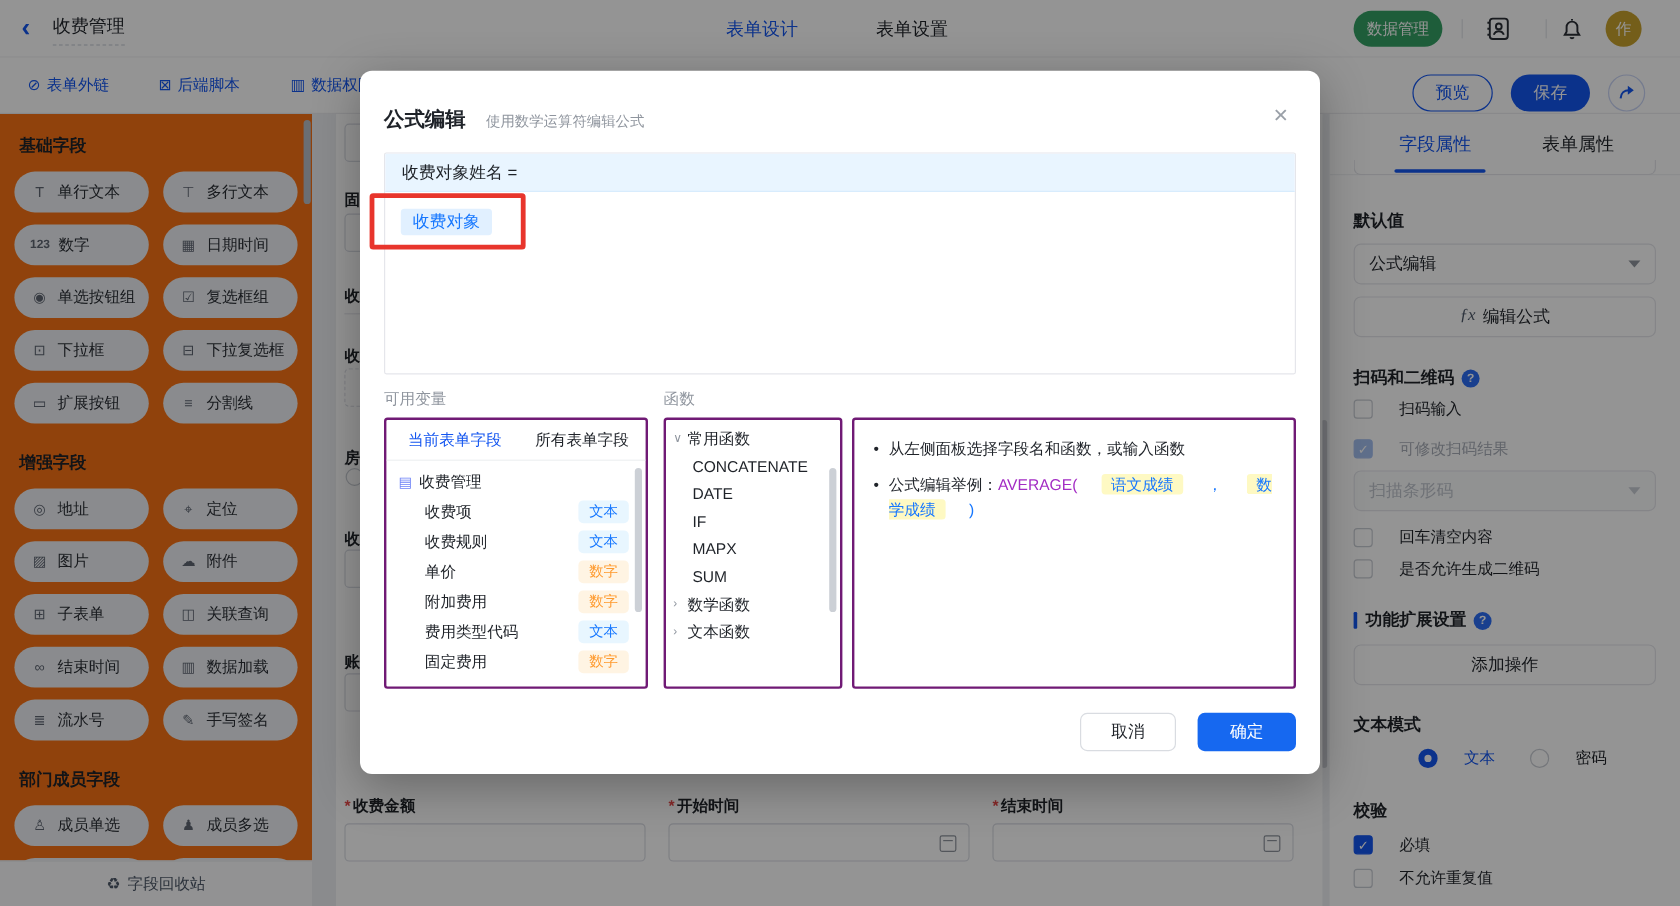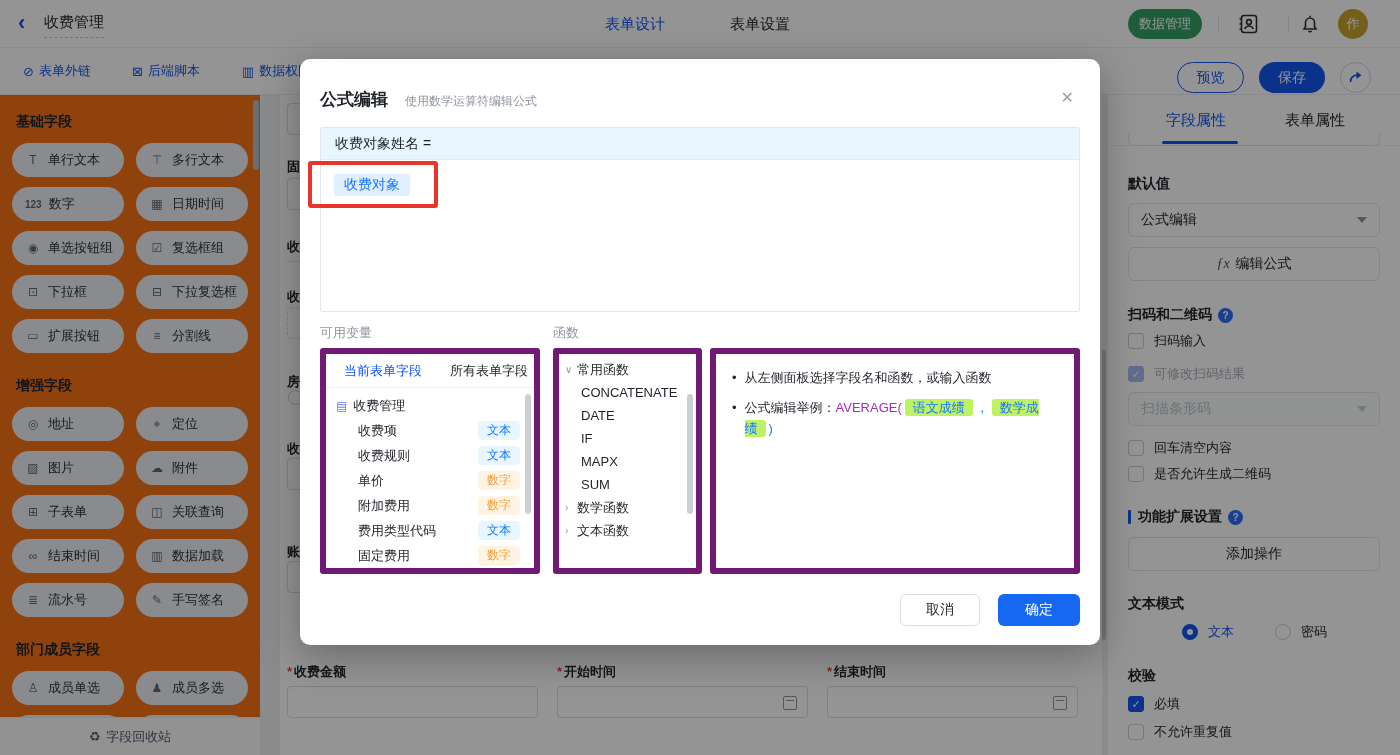--- a/index.html
+++ b/index.html
@@ -41,57 +41,57 @@
   .rtab{position:absolute;top:16px;font-size:15px}
   .rtab.active{color:#1456f0}
   .rtab-line{position:absolute;height:3px;background:#1456f0;border-radius:2px}
   .rhead{position:absolute;font-size:14px;font-weight:bold;display:flex;align-items:center}
   .help{display:inline-flex;width:15px;height:15px;border-radius:50%;background:#2b6df5;color:#fff;font-size:10px;font-weight:bold;align-items:center;justify-content:center;margin-left:6px}
   .rselect{position:absolute;height:34px;border:1px solid #e5e6eb;border-radius:6px;background:#fff;display:flex;align-items:center;justify-content:space-between;padding:0 12px;font-size:14px}
   .rselect.disabled{color:#bfc4cc;background:#fafbfc}
   .caret{width:0;height:0;border-left:5px solid transparent;border-right:5px solid transparent;border-top:6px solid #8f959e}
   .rbtn{position:absolute;height:34px;border:1px solid #e5e6eb;border-radius:6px;background:#fff;display:flex;align-items:center;justify-content:center;gap:6px;font-size:14px}
   .fx{font-style:italic;font-family:"Liberation Serif",serif;color:#4e5969}
-  .cbrow{position:absolute;display:flex;align-items:center;gap:10px;font-size:13px}
+  .cbrow{position:absolute;display:flex;align-items:center;gap:22px;font-size:13px}
   .cb{width:16px;height:16px;border:1px solid #c9cdd4;border-radius:3px;background:#fff;position:relative}
   .cb.checked{background:#1456f0;border-color:#1456f0}
   .cb.checked:after{content:"✓";position:absolute;left:2.5px;top:0.5px;color:#fff;font-size:11px;font-weight:bold}
   .cb.checked.disabled{background:#a4bff0;border-color:#a4bff0}
   .lbl-disabled{color:#a9aeb8}
   .radio{width:16px;height:16px;border-radius:50%;border:1px solid #c9cdd4;background:#fff}
   .radio.sel{border:5px solid #1456f0}
   .bluebar{width:3px;height:14px;background:#1456f0;margin-right:7px;border-radius:1px}
   
   .dim{position:absolute;left:0;top:0;width:1400px;height:755px;background:rgba(0,0,0,.42);z-index:40}
   .modal{position:absolute;left:300px;top:59px;width:800px;height:586px;background:#fff;border-radius:10px;box-shadow:0 10px 40px rgba(0,0,0,.3);z-index:50}
   .m-title{position:absolute;left:20px;top:29px;font-size:17px;font-weight:bold}
   .m-sub{position:absolute;left:105px;top:34px;font-size:12px;color:#8f959e}
   .m-close{position:absolute;right:26px;top:31px;font-size:16px;color:#9aa0a8;line-height:16px}
   .fbox{position:absolute;left:20px;top:68px;width:760px;height:185px;border:1px solid #e5e6eb;border-radius:2px;overflow:hidden}
   .fstrip{height:32px;background:#e9f5ff;border-bottom:1px solid #d8ecfd;display:flex;align-items:center;padding-left:14px;font-size:14px}
   .chip{display:inline-block;background:#e1f0ff;color:#1677ff;font-size:14px;padding:2px 10px;border-radius:3px}
   .plabel{position:absolute;top:265px;font-size:13px;color:#8f959e}
-  .panel{position:absolute;top:289px;height:226px;border:6px solid #701a75;border-radius:3px;background:#fff;overflow:hidden}
+  .panel{position:absolute;top:289px;height:226px;border:2px solid #701a75;border-radius:3px;background:#fff;overflow:hidden}
   .ptabs{height:34px;border-bottom:1px solid #eef0f2;display:flex;align-items:center;gap:28px;padding-left:18px;font-size:13px}
   .ptab.active{color:#1456f0}
   .vrow{height:25px;display:flex;align-items:center;padding:0 14px 0 8px;font-size:13px}
   .vrow .indent{width:24px}
   .vname{flex:1}
   .badge{font-size:12px;width:42px;text-align:center;border-radius:4px;padding:1px 0}
   .badge.t{color:#1677ff;background:#e8f6ff}
   .badge.n{color:#ff9a2e;background:#fff4e3}
   .docicon{color:#6e83f7;margin:0 6px 0 2px;font-size:12px}
   .srch{height:34px;border-bottom:1px solid #eef0f2;display:flex;align-items:center;gap:6px;padding:0 10px;font-size:13px;color:#bfc4cc}
   .trow{height:23px;display:flex;align-items:center;font-size:13px;padding-left:6px}
   .trow .chev{width:12px;color:#8f959e;font-size:10px}
   .trow.fn{padding-left:22px}
   .tips{padding:13px 16px;font-size:13px;line-height:21px}
   .tips .b{margin-bottom:9px;display:flex}
   .tips .dot{margin-right:8px}
-  .ichip{background:#bef264;color:#1677ff;padding:1px 8px;border-radius:3px;margin:0 3px}
+  .ichip{background:#fef9c3;color:#1677ff;padding:1px 8px;border-radius:3px;margin:0 20px}
   .fnp{color:#a32cc4}
   .blu{color:#1677ff}
   .m-cancel{position:absolute;left:600px;top:535px;width:80px;height:32px;border:1px solid #d9dce1;border-radius:6px;background:#fff;font-size:14px;display:flex;align-items:center;justify-content:center}
   .m-ok{position:absolute;left:698px;top:535px;width:82px;height:32px;border-radius:6px;background:#1668f0;color:#fff;font-size:14px;display:flex;align-items:center;justify-content:center}
   .redbox{position:absolute;left:308px;top:161px;width:130px;height:47px;border:4px solid #e8352c;border-radius:3px;z-index:70}
   svg{display:block}
 </style>
 </head>
 <body>
 

